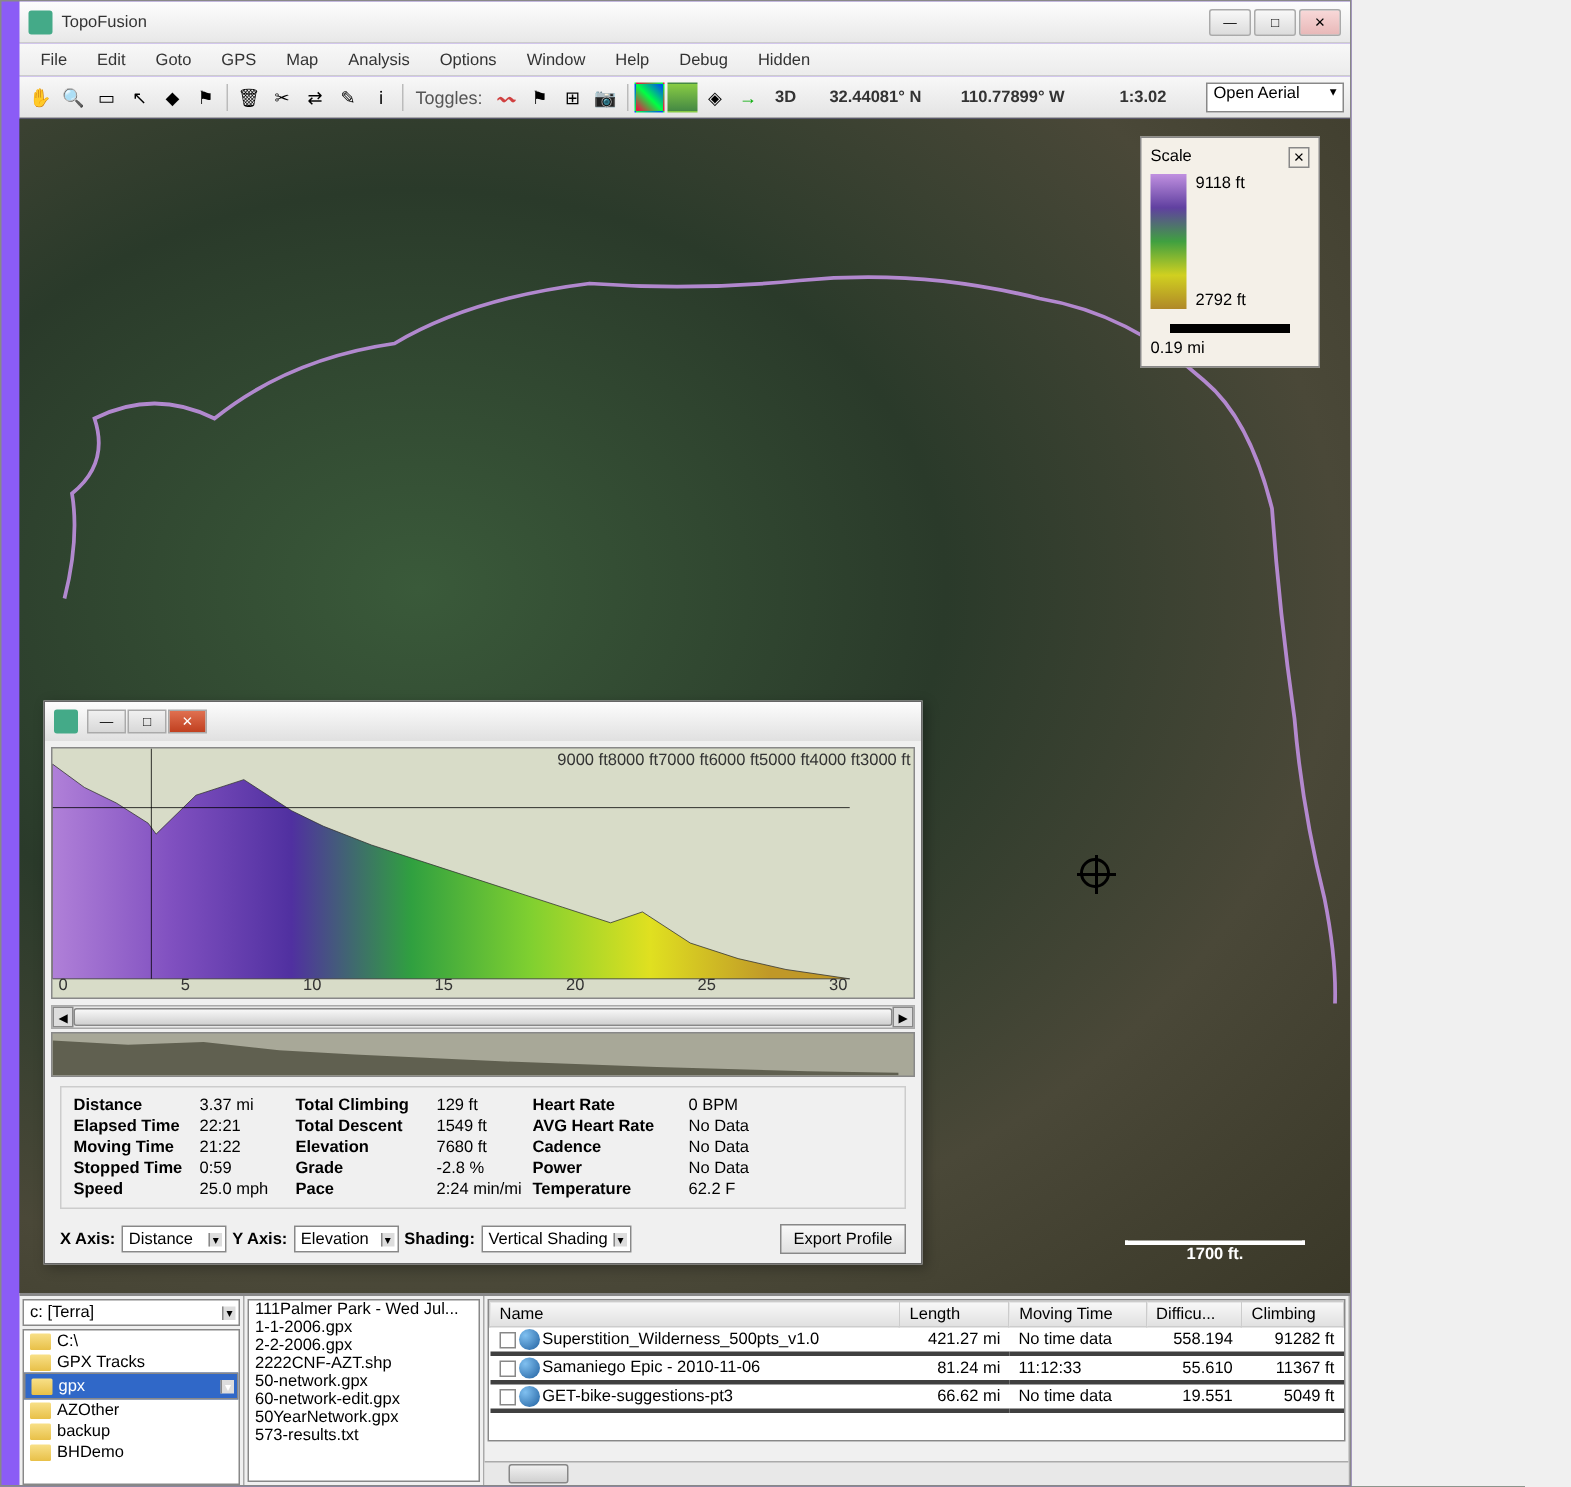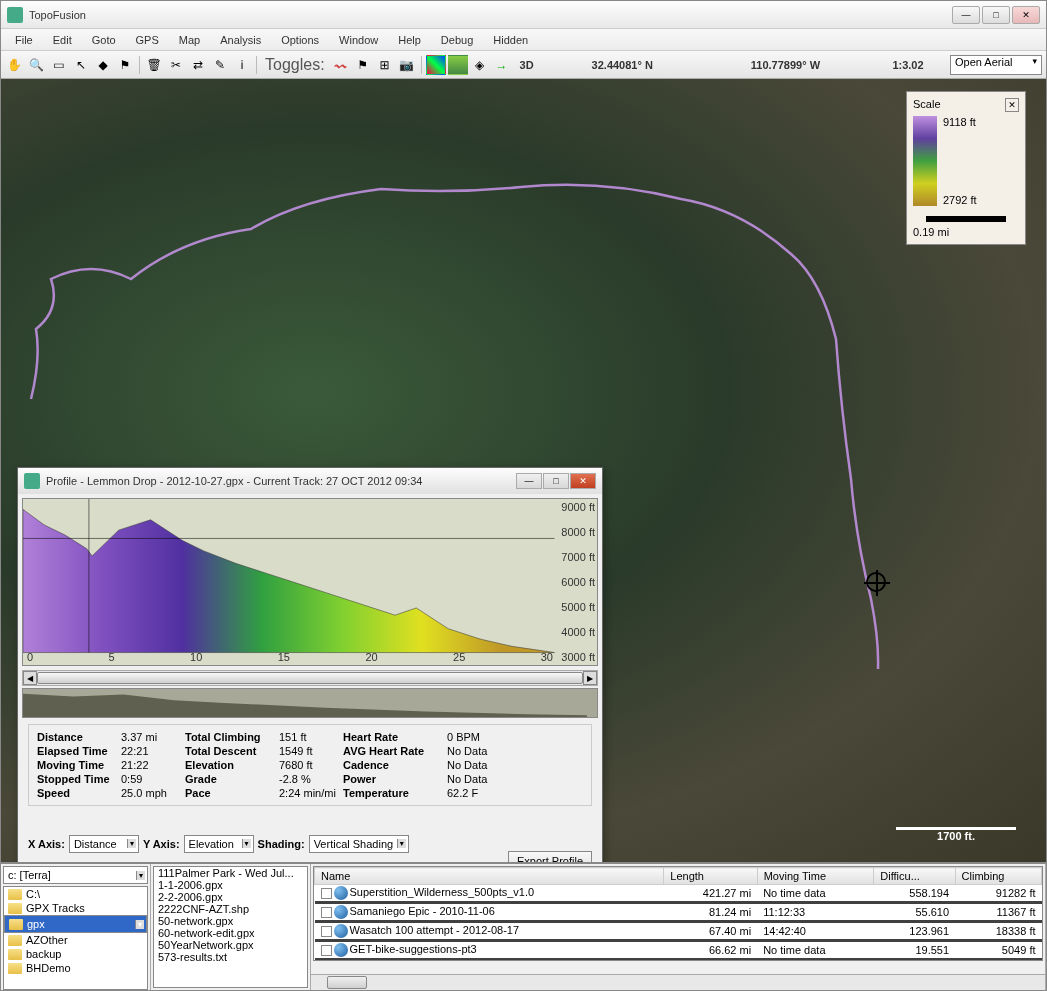--- a/index.html
+++ b/index.html
@@ -1,29 +1,29 @@
 <!DOCTYPE html>
 <html><head>
 <meta charset="utf-8">
 <style>
 * { box-sizing: border-box; margin: 0; padding: 0; font-family: Tahoma, sans-serif; font-size: 11px; }
 body { background: #f0f0f0; overflow: hidden; width: 1047px; height: 991px; }
-.window { width: 1047px; height: 991px; background: #22c55e; border: 1px solid #888; display: flex; flex-direction: column; }
+.window { width: 901px; height: 991px; background: #8b5cf6; border: 1px solid #888; display: flex; flex-direction: column; padding-left: 12px; }
 .titlebar { height: 28px; background: linear-gradient(#fdfdfd, #e8e8e8); display: flex; align-items: center; padding: 0 6px; border-bottom: 1px solid #ccc; }
 .titlebar .logo { width: 16px; height: 16px; background: #4a8; border-radius: 2px; margin-right: 6px; }
 .titlebar .title { flex: 1; color: #333; }
 .win-controls { display: flex; gap: 2px; }
 .win-btn { width: 28px; height: 18px; background: linear-gradient(#f8f8f8,#dcdcdc); border: 1px solid #aaa; border-radius: 2px; display:flex;align-items:center;justify-content:center; font-size:9px;}
 .win-btn.close { background: linear-gradient(#f8d8d8,#e8b8b8); }
 .menubar { height: 22px; background: linear-gradient(#f8f8f8,#ececec); display: flex; align-items: center; padding: 0 4px; border-bottom: 1px solid #ccc; }
 .menubar span { padding: 2px 10px; color: #333; }
 .toolbar { height: 28px; background: linear-gradient(#f8f8f8,#e4e4e4); display: flex; align-items: center; padding: 0 4px; gap: 2px; border-bottom: 1px solid #aaa; }
 .tb-btn { width: 20px; height: 20px; border: 1px solid transparent; display:flex;align-items:center;justify-content:center; font-size:12px; }
 .tb-sep { width:1px; height:18px; background:#bbb; margin:0 2px;}
-.tb-label { padding: 0 4px; font-size:16px; color:#555;}
+.tb-label { padding: 0 4px; font-size:12px; color:#555;}
 .tb-3d { font-weight:bold; color:#333; padding:0 6px;}
 .coord { flex:1; text-align:center; font-weight:bold; color:#333; }
 .dropdown { height:20px; border:1px solid #888; background:#fff; padding:0 4px; display:flex;align-items:flex-start; gap:20px;}
 .dropdown::after { content:"▾"; font-size:9px;}
 .map-area { flex:1; position:relative; background:#2a3a2a; overflow:hidden; }
 .map-img { width:100%; height:100%; background: radial-gradient(ellipse at 30% 40%, #3a5a3a, #2a3a2a 40%, #4a4838 70%, #3a3828); position:relative;}
 .track-svg { position:absolute; top:0; left:0; width:100%; height:100%; }
 .track-path { fill:none; stroke:#c090e0; stroke-width:2.5; opacity:0.9;}
 .crosshair { position:absolute; right:160px; bottom:270px; width:20px;height:20px; border:2px solid #000; border-radius:50%;}
 .crosshair::before,.crosshair::after{content:"";position:absolute;background:#000;}
@@ -42,36 +42,36 @@
 
 .profile-win { position:absolute; left:16px; top:388px; width:586px; background:#f0f0f0; border:1px solid #666; box-shadow:2px 2px 8px rgba(0,0,0,0.3);}
 .profile-win .ptitle{ height:26px; background:linear-gradient(#fdfdfd,#e0e0e0); display:flex;align-items:center;padding:0 6px;}
 .profile-win .ptitle .ico{width:16px;height:16px;background:#4a8;border-radius:2px;margin-right:6px;}
 .profile-win .ptitle .txt{flex:1;color:#333;}
 .profile-win .ptitle .ctrls{display:flex;gap:1px;}
 .profile-win .ptitle .ctrls .b{width:26px;height:16px;background:linear-gradient(#f0f0f0,#d8d8d8);border:1px solid #aaa;font-size:9px;display:flex;align-items:center;justify-content:center;}
 .profile-win .ptitle .ctrls .b.x{background:linear-gradient(#e07050,#c04020);color:#fff;}
 .chart-area { height:168px; background:#d8dcc8; margin:4px; position:relative; border:1px solid #888;}
 .chart-svg{width:100%;height:100%;}
-.chart-yticks{position:absolute;right:2px;top:0;height:100%;display:flex;flex-direction:column;justify-content:space-between;font-size:9px;color:#333;padding:2px 0;}
+.chart-yticks{position:absolute;right:2px;top:0;height:100%;display:flex;justify-content:space-between;font-size:9px;color:#333;padding:2px 0;}
 .chart-xticks{position:absolute;left:0;bottom:2px;width:calc(100% - 40px);display:flex;justify-content:space-between;font-size:9px;color:#333;padding:0 4px;}
 .scroll-h{height:16px;background:#e8e8e8;border:1px solid #aaa;margin:0 4px;position:relative;}
 .scroll-h .thumb{position:absolute;left:14px;right:14px;top:1px;bottom:1px;background:linear-gradient(#f8f8f8,#d0d0d0);border:1px solid #888;border-radius:2px;}
 .scroll-h .arr{position:absolute;top:0;width:14px;height:14px;background:#ddd;border:1px solid #888;font-size:8px;display:flex;align-items:center;justify-content:center;}
 .scroll-h .arr.l{left:0;} .scroll-h .arr.r{right:0;}
 .mini-chart{height:30px;background:#a8a898;margin:2px 4px;border:1px solid #888;position:relative;overflow:hidden;}
 .mini-chart svg{width:100%;height:100%;}
 .stats{margin:6px 10px;border:1px solid #ccc;padding:6px 8px;background:#f0f0f0;}
 .stats-grid{display:grid;grid-template-columns:80px 60px 90px 60px 100px 60px;gap:2px 4px;}
 .stats-grid .lab{font-weight:bold;}
 .axis-row{margin:2px 10px;display:flex;align-items:center;gap:4px;padding:4px 0;}
 .axis-row .lab{font-weight:bold;}
 .sel{border:1px solid #888;background:#fff;height:18px;padding:0 14px 0 4px;position:relative;display:inline-flex;align-items:center;min-width:70px;}
 .sel::after{content:"▾";position:absolute;right:2px;font-size:8px;background:#ddd;padding:0 2px;border-left:1px solid #888;}
-.btn{border:1px solid #888;background:linear-gradient(#f8f8f8,#e0e0e0);height:20px;padding:0 8px;display:inline-flex;align-items:center;margin-top:35px;}
+.btn{border:1px solid #888;background:linear-gradient(#f8f8f8,#e0e0e0);height:20px;padding:0 8px;display:inline-flex;align-items:center;}
 
 .bottom-panel{height:128px;background:#f0f0f0;border-top:2px solid #888;display:flex;}
 .bp-col{border-right:1px solid #aaa;display:flex;flex-direction:column;}
 .bp-col.drives{width:150px;}
 .bp-col.files{width:160px;}
 .bp-col.btns{width:70px;padding:4px;gap:6px;}
 .bp-col.tracks{flex:1;gap:11px;}
 .drive-sel{margin:2px;}
 .folder-list{flex:1;overflow:auto;background:#fff;margin:0 2px;border:1px solid #888;}
 .folder-list .item{padding:1px 4px;display:flex;align-items:center;gap:4px;}
@@ -174,21 +174,20 @@
       </div>
       <div class="rule">
         <div class="l"></div>
         <div class="t">0.19 mi</div>
       </div>
     </div>
 
     <div class="profile-win">
       <div class="ptitle">
         <div class="ico"></div>
-        <div class="txt">Profile - Lemmon Drop - 2012-10-27.gpx - Current Track: 27 OCT 2012 09:34</div>
         <div class="ctrls">
           <div class="b">—</div>
           <div class="b">□</div>
           <div class="b x">✕</div>
         </div>
       </div>
       <div class="chart-area">
         <svg class="chart-svg" viewBox="0 0 540 160" preserveAspectRatio="none">
           <defs>
             <linearGradient id="elev" x1="0" x2="1" y1="0" y2="0">
@@ -232,21 +231,21 @@
       <div class="mini-chart">
         <svg viewBox="0 0 570 30" preserveAspectRatio="none">
           <path d="M 0 5 L 50 8 L 100 6 L 150 12 L 200 15 L 300 20 L 400 24 L 500 27 L 560 28 L 560 30 L 0 30 Z" fill="#606050"></path>
         </svg>
       </div>
       <div class="stats">
         <div class="stats-grid">
           <span class="lab">Distance</span>
             <span>3.37 mi</span>
           <span class="lab">Total Climbing</span>
-            <span>151 ft</span>
+            <span>129 ft</span>
           <span class="lab">Heart Rate</span>
             <span>0 BPM</span>
           <span class="lab">Elapsed Time</span>
             <span>22:21</span>
           <span class="lab">Total Descent</span>
             <span>1549 ft</span>
           <span class="lab">AVG Heart Rate</span>
             <span>No Data</span>
           <span class="lab">Moving Time</span>
             <span>21:22</span>
@@ -353,27 +352,20 @@
                 <td class="r">91282 ft</td>
               </tr>
               <tr>
                 <td><span class="tchk"></span><span class="globe-ico"></span>Samaniego Epic - 2010-11-06</td>
                 <td class="r">81.24 mi</td>
                 <td>11:12:33</td>
                 <td class="r">55.610</td>
                 <td class="r">11367 ft</td>
               </tr>
               <tr>
-                <td><span class="tchk"></span><span class="globe-ico"></span>Wasatch 100 attempt - 2012-08-17</td>
-                <td class="r">67.40 mi</td>
-                <td>14:42:40</td>
-                <td class="r">123.961</td>
-                <td class="r">18338 ft</td>
-              </tr>
-              <tr>
                 <td><span class="tchk"></span><span class="globe-ico"></span>GET-bike-suggestions-pt3</td>
                 <td class="r">66.62 mi</td>
                 <td>No time data</td>
                 <td class="r">19.551</td>
                 <td class="r">5049 ft</td>
               </tr>
             </tbody>
         </table>
       </div>
       <div class="track-scroll">

